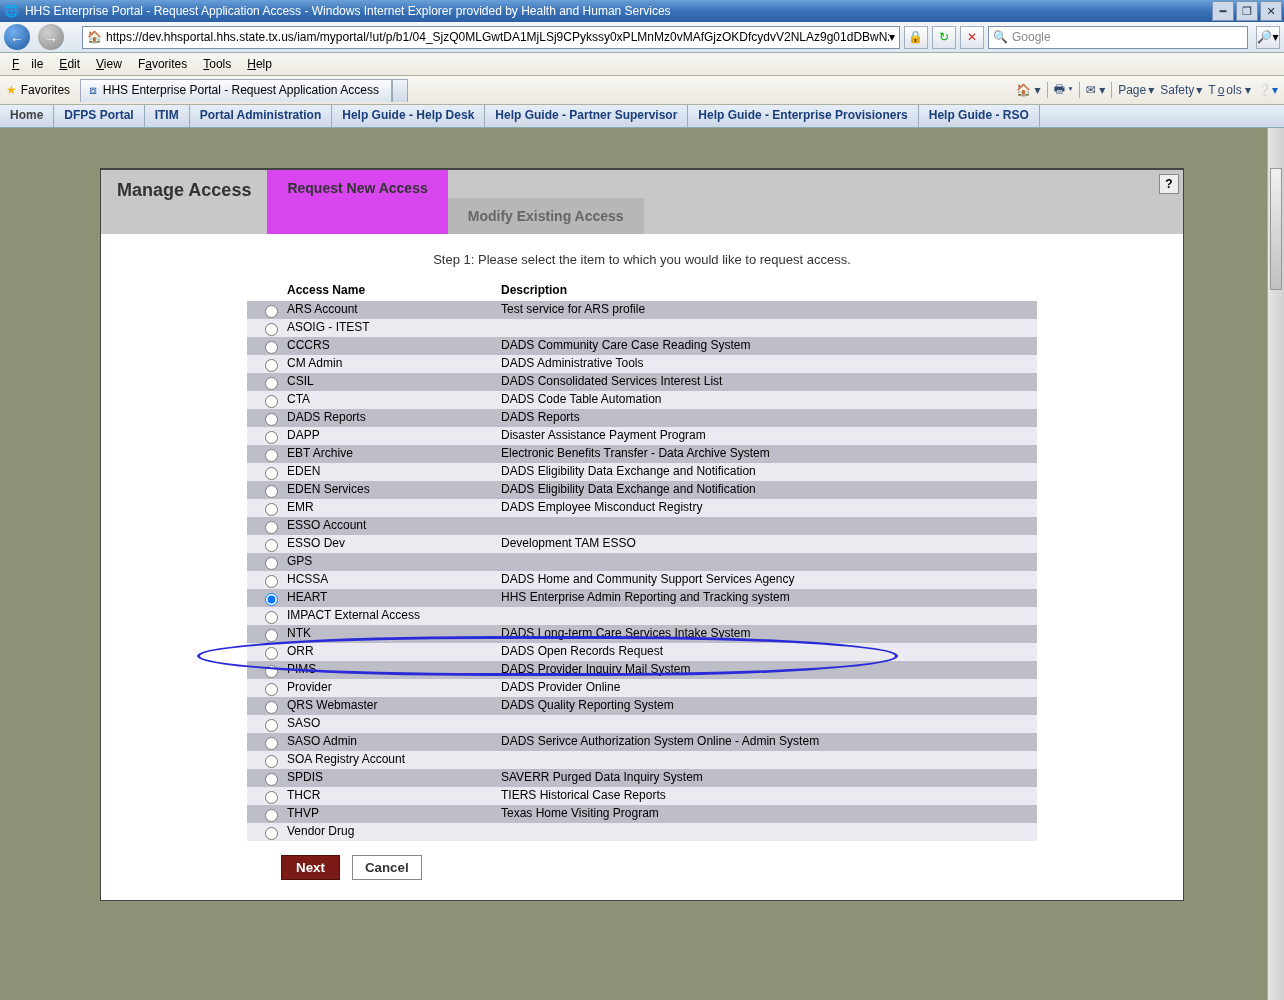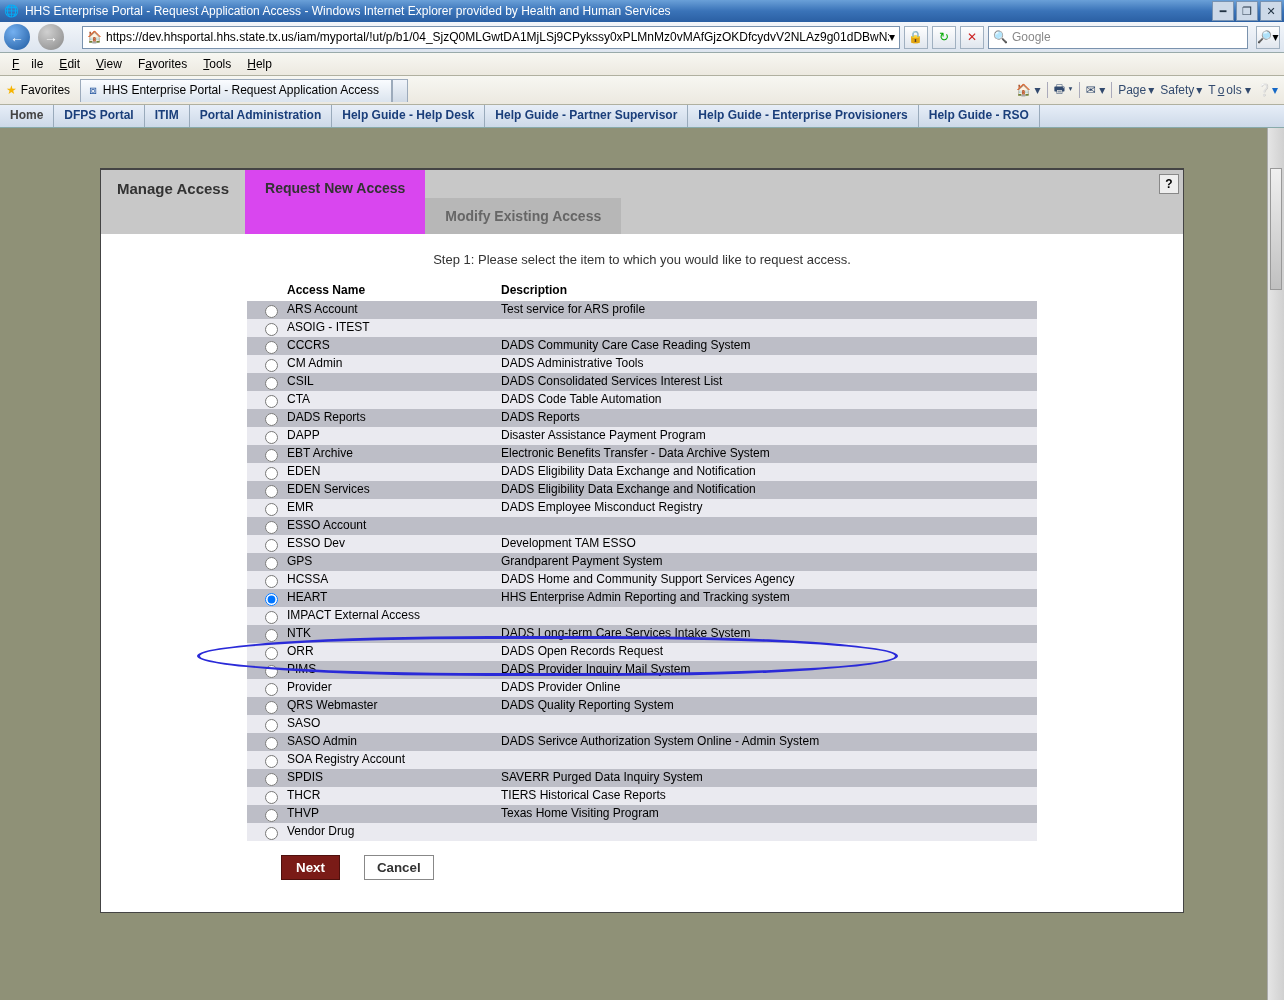--- a/index.html
+++ b/index.html
@@ -24,37 +24,37 @@
 .favrow .right .sep{border-left:1px solid #aab;height:16px;}
 .favrow .right span{display:flex;align-items:center;gap:2px;}
 
 .portalnav{background:linear-gradient(#e7eef8,#cdd9e8);border-bottom:1px solid #8aa;display:flex;height:22px;}
 .portalnav .ptab{padding:3px 10px;border-right:1px solid #9ab;color:#1a3e7a;font-weight:bold;font-size:12px;white-space:nowrap;}
 .portalnav .ptab.home{color:#444;font-weight:bold;}
 
 .pagearea{background:#8f9177;padding:40px 100px 40px 100px;min-height:860px;position:relative;}
 .card{background:#fff;border:1px solid #444;border-top:2px solid #444;}
 .tabsrow{display:flex;align-items:stretch;background:#c8c8c8;position:relative;}
-.tabsrow .title{background:#c8c8c8;color:#333;font-weight:bold;font-size:15px;padding:10px 16px;}
+.tabsrow .title{background:#c8c8c8;color:#333;font-weight:bold;font-size:18px;padding:10px 16px;}
 .tabsrow .tab{padding:10px 20px;color:#555;font-weight:bold;font-size:14px;}
 .tabsrow .tab.active{background:#d946ef;color:#333;}
 .tabsrow .tab.inactive{background:#b7b7b7;color:#666;margin-top:28px;}
 .tabsrow .help{position:absolute;right:4px;top:4px;width:18px;height:18px;border:1px solid #888;background:#eee;display:flex;align-items:center;justify-content:center;font-weight:bold;}
-.cardbody{background:#fff;padding:12px 0 32px 0;}
+.cardbody{background:#fff;padding:12px 0 20px 0;}
 .stepline{text-align:center;font-family:Verdana,Geneva,sans-serif;font-size:13px;color:#333;padding:6px 0 14px;}
 .grid{margin:0 auto;width:790px;}
 .ghead{display:flex;font-weight:bold;padding:2px 6px 4px 40px;}
 .ghead .c1{width:214px;}
 .grow{display:flex;align-items:flex-start;padding:1px 6px 1px 6px;}
 .grow.odd{background:#bdbec7;}
 .grow.even{background:#eaeaf0;}
 .grow .radio{width:34px;display:flex;align-items:center;justify-content:center;}
 .grow .c1{width:214px;}
 .grow .c2{flex:1;}
-.btnrow{padding:14px 0 0 180px;display:flex;gap:24px;}
+.btnrow{padding:14px 0 0 180px;display:flex;gap:12px;}
 .btn-next{background:#7a1b17;color:#fff;border:1px solid #4e100d;padding:4px 14px;font-weight:bold;}
 .btn-cancel{background:#fff;color:#333;border:1px solid #888;padding:4px 12px;font-weight:bold;}
 
 .annot{position:absolute;border:3px solid #2a2ad8;border-radius:50%/60%;pointer-events:none;}
 
 .vscroll{position:absolute;right:0;top:0;bottom:0;width:16px;background:linear-gradient(90deg,#e5e5e5,#d0d0d0);border-left:1px solid #aaa;}
 .vscroll .thumb{position:absolute;top:40px;left:2px;right:2px;height:120px;background:linear-gradient(#f0f0f0,#c0c0c0);border:1px solid #999;}
 </style>
 </head>
 <body>
@@ -244,21 +244,20 @@
                   <input type="radio" name="access" style="">
                 </div>
                 <div class="c1">ESSO Dev</div>
                 <div class="c2">Development TAM ESSO</div>
               </div>
               <div class="grow odd">
                 <div class="radio">
                   <input type="radio" name="access" style="">
                 </div>
                 <div class="c1">GPS</div>
-                <div class="c2">Grandparent Payment System</div>
               </div>
               <div class="grow even">
                 <div class="radio">
                   <input type="radio" name="access" style="">
                 </div>
                 <div class="c1">HCSSA</div>
                 <div class="c2">DADS Home and Community Support Services Agency</div>
               </div>
               <div class="grow odd">
                 <div class="radio">

